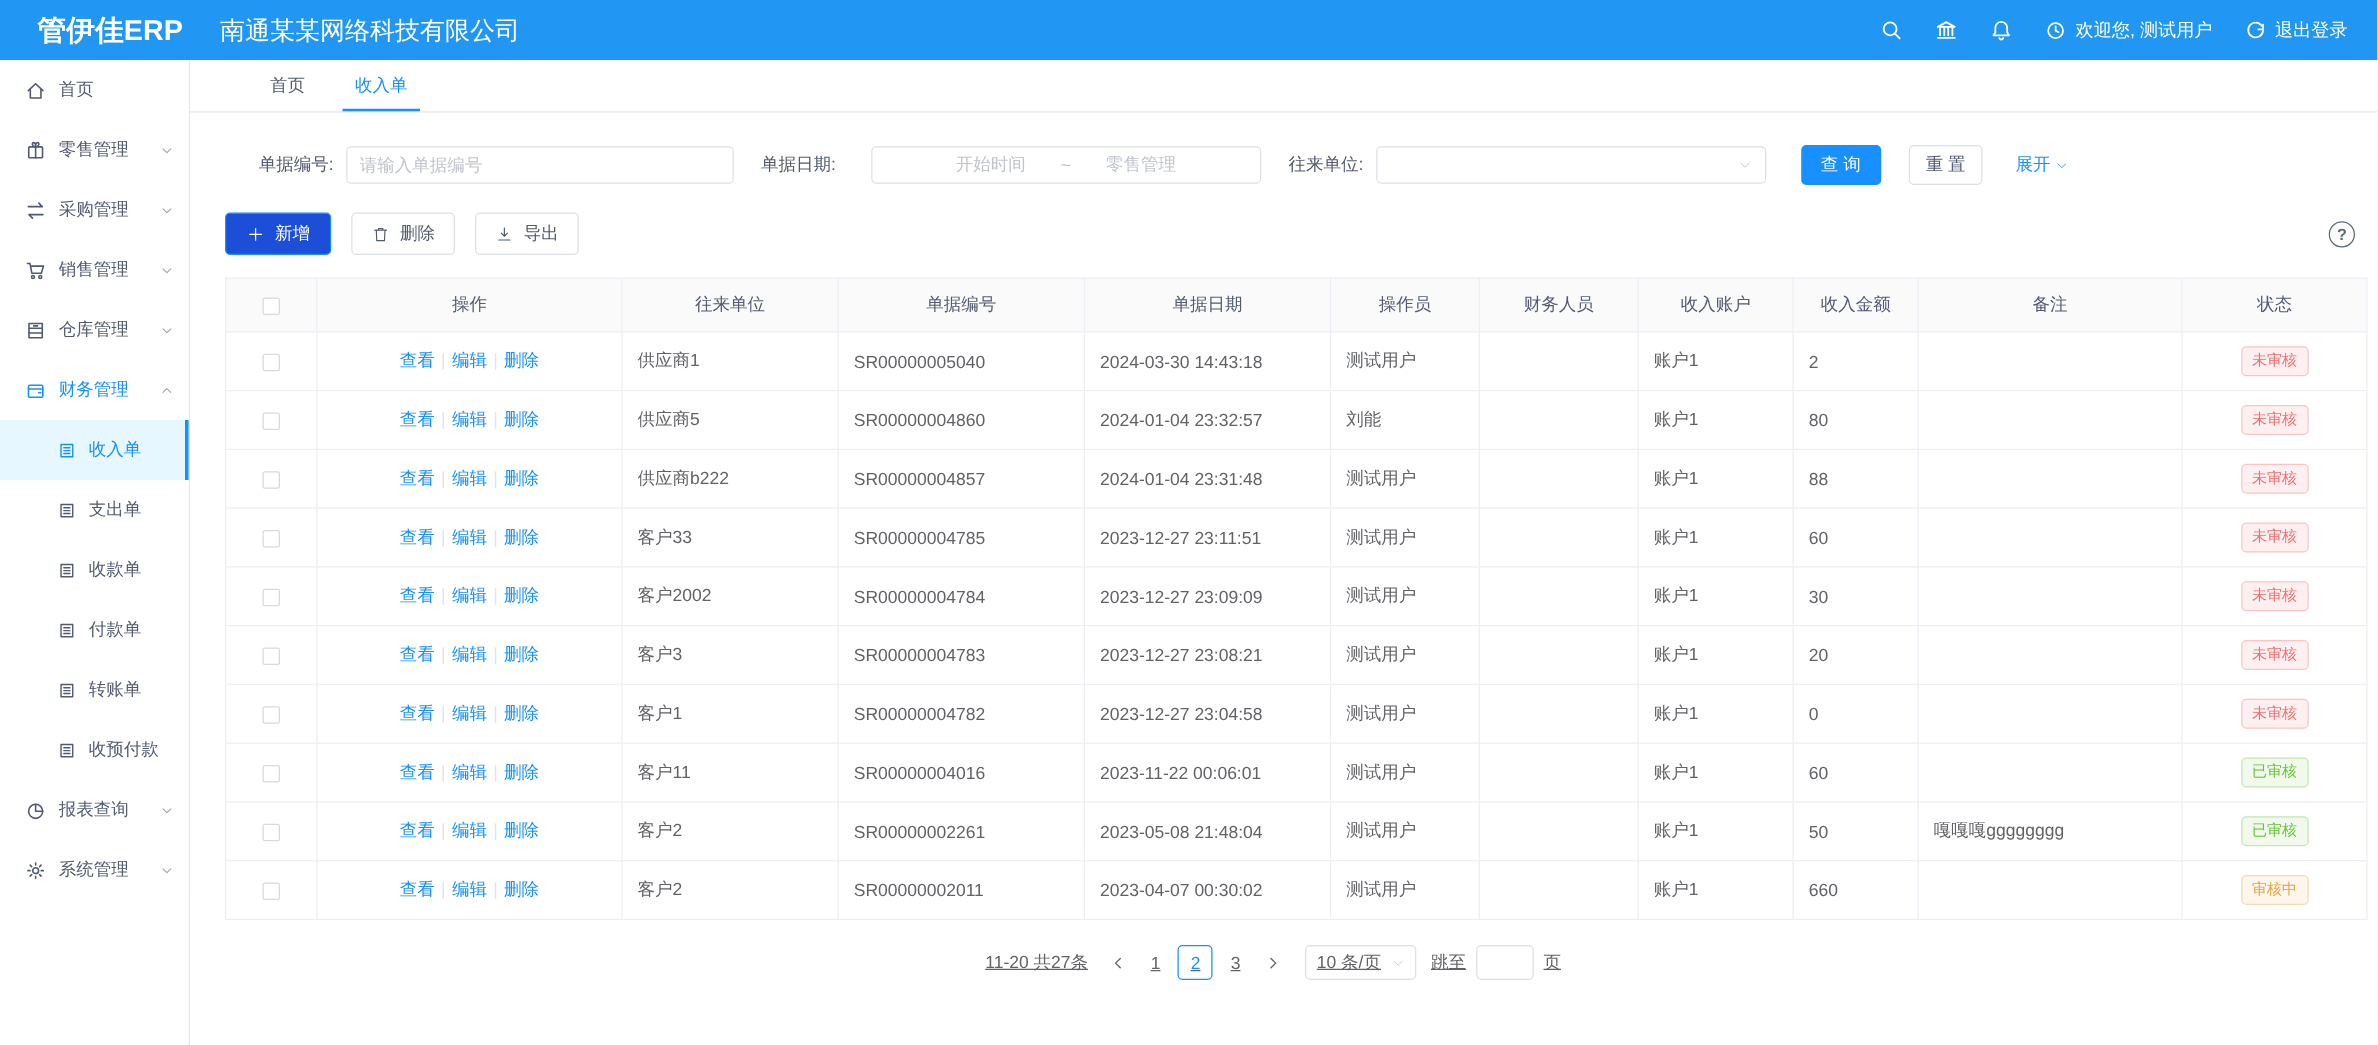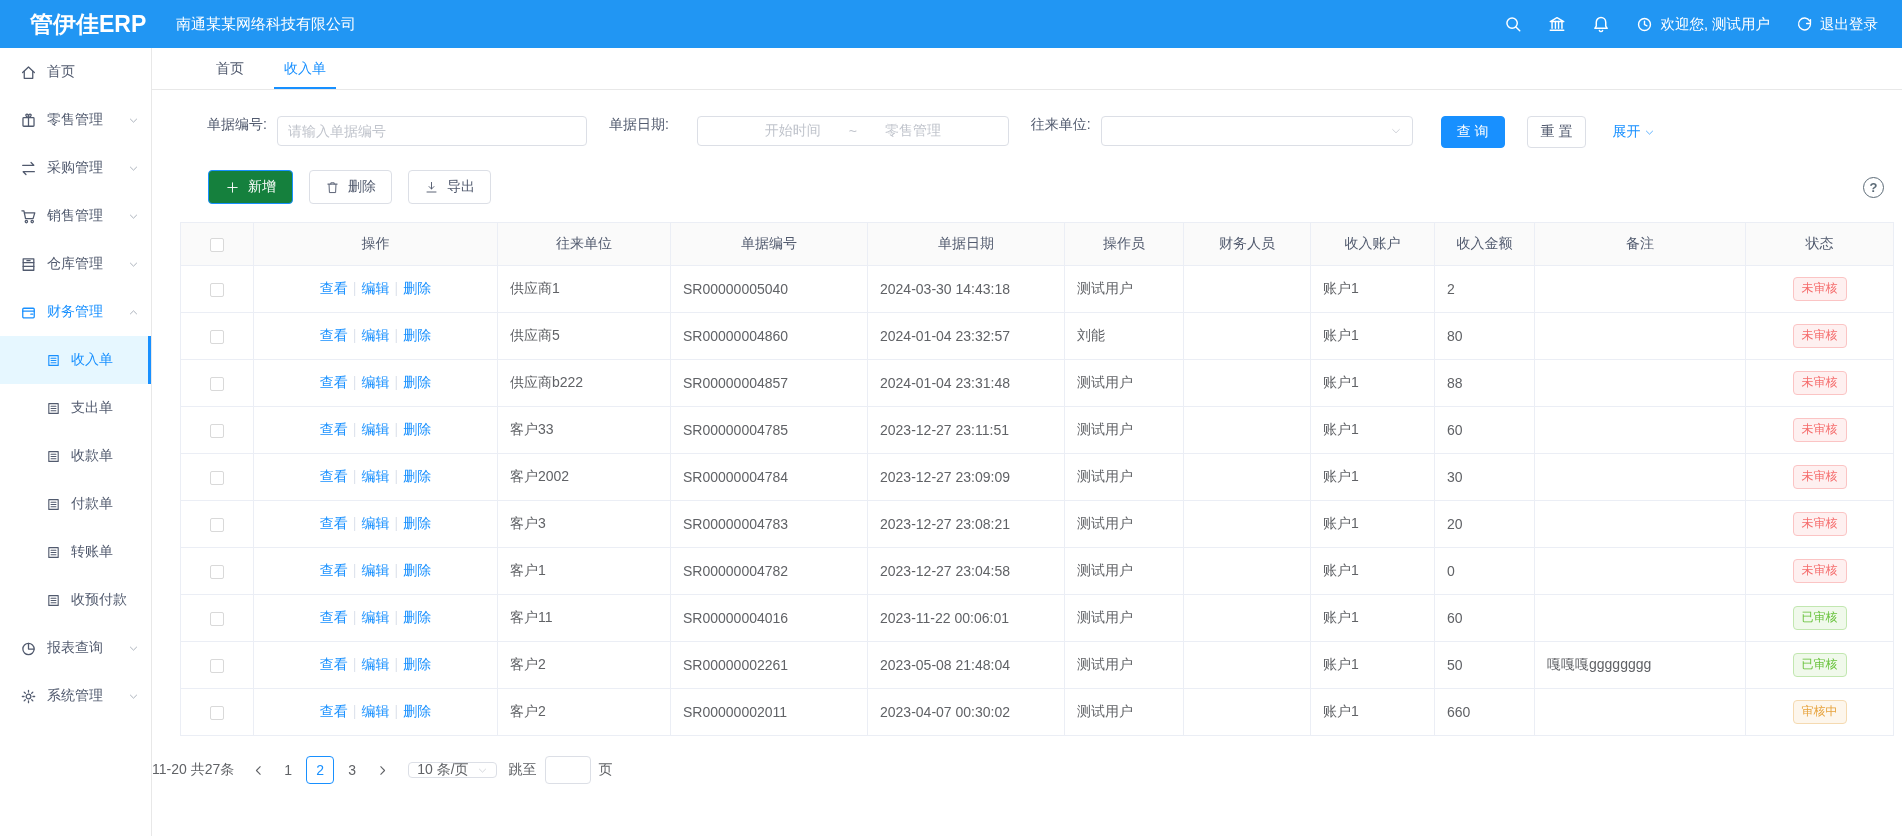--- a/index.html
+++ b/index.html
@@ -7,21 +7,21 @@
   body {
     width:1902px; height:836px; overflow:hidden;
     font-family:"Liberation Sans","DejaVu Sans",sans-serif;
     background:#f0f2f5; color:#515a6e;
   }
   svg { display:block; }
 
   
   .topbar { height:48px; background:#2196f3; display:flex; align-items:center; color:#fff; }
   .logo { font-size:23px; font-weight:bold; padding-left:30px; width:162px; }
-  .company { font-size:15px; margin-left:14px; }
+  .company { font-size:20px; margin-left:14px; }
   .topbar-right { margin-left:auto; display:flex; align-items:center; gap:26px; padding-right:24px; font-size:14.5px; }
   .tb-icon { width:18px; height:18px; color:#fff; cursor:pointer; }
   .tb-icon svg { width:100%; height:100%; stroke-width:1.3; }
   .tb-group { display:flex; align-items:center; gap:7px; cursor:pointer; }
   .tb-group .tb-icon { width:17px; height:17px; }
 
   
   .layout { display:flex; height:788px; }
   .sidebar { width:152px; background:#fff; border-right:1px solid #e8e8e8; flex:none; overflow:hidden; }
   .side-item { height:48px; display:flex; align-items:center; padding:0 12px 0 20px; font-size:14px; color:#515a6e; cursor:pointer; background:#fff; }
@@ -36,37 +36,37 @@
 
   .main { flex:1; background:#fff; display:flex; flex-direction:column; min-width:0; }
 
   
   .tabbar { height:42px; border-bottom:1px solid #e8e8e8; display:flex; align-items:stretch; padding-left:44px; flex:none; }
   .tab { padding:0 20px; font-size:14px; color:#515a6e; display:flex; align-items:center; position:relative; cursor:pointer; }
   .tab.active { color:#1890ff; }
   .tab.active::after { content:''; position:absolute; left:10px; right:10px; bottom:0; height:2px; background:#1890ff; }
 
   
-  .filters { display:flex; margin-top:26px; padding-left:55px; font-size:14px; flex:none; }
+  .filters { display:flex; align-items:center; margin-top:26px; padding-left:55px; font-size:14px; flex:none; }
   .f-label { color:#515a6e; margin-right:10px; white-space:nowrap; }
   .f-label.gap { margin-left:22px; }
   .f-input { width:310px; height:30px; border:1px solid #dcdfe6; border-radius:4px; padding:0 10px; font-size:14px; color:#515a6e; background:#fff; outline:none; font-family:inherit; }
   .f-input::placeholder { color:#c0c4cc; }
   .date-box { width:312px; height:30px; border:1px solid #dcdfe6; border-radius:4px; display:flex; align-items:center; justify-content:center; gap:28px; color:#c0c4cc; background:#fff;margin-left:18px; }
   .select-box { width:312px; height:30px; border:1px solid #dcdfe6; border-radius:4px; display:flex; align-items:center; background:#fff; padding:0 10px; cursor:pointer; }
   .select-box .chev { margin-left:auto; width:12px; height:12px; color:#c0c4cc; }
   .btn { height:32px; border-radius:4px; font-size:14px; cursor:pointer; font-family:inherit; }
   .btn-primary { background:#1890ff; color:#fff; border:1px solid #1890ff; padding:0 15px; margin-left:28px; }
   .btn-plain { background:#fff; color:#515a6e; border:1px solid #dcdfe6; padding:0 13px; margin-left:22px; }
   .expand-link { color:#1890ff; margin-left:26px; display:flex; align-items:center; gap:4px; cursor:pointer; }
   .expand-link .chev { width:11px; height:11px; }
 
   
   .toolbar { display:flex; align-items:center; margin:22px 18px 0 28px; flex:none; }
-  .btn-add { height:34px; padding:0 16px; background:#15803d; border:1px solid #1890ff; color:#fff; border-radius:4px; display:flex; align-items:center; gap:8px; font-size:14px; cursor:pointer; font-family:inherit;margin-left:28px; }
+  .btn-add { height:34px; padding:0 16px; background:#1d4ed8; border:1px solid #1890ff; color:#fff; border-radius:4px; display:flex; align-items:center; gap:8px; font-size:14px; cursor:pointer; font-family:inherit; }
   .btn-tool { height:34px; padding:0 15px; background:#fff; border:1px solid #dcdfe6; color:#515a6e; border-radius:4px; display:flex; align-items:center; gap:8px; font-size:14px; margin-left:16px; cursor:pointer; font-family:inherit; }
   .btn-ic { width:15px; height:15px; }
   .btn-ic svg { width:100%; height:100%; }
   .help-circle { margin-left:auto; width:21px; height:21px; border:1.6px solid #5c6b77; border-radius:50%; color:#5c6b77; display:flex; align-items:center; justify-content:center; font-size:13px; font-weight:bold; cursor:pointer; }
 
   
   .table-wrap { margin:18px 8px 0 28px; flex:none; }
   table { width:100%; border-collapse:collapse; font-size:14px; color:#606266; table-layout:fixed; }
   th, td { border:1px solid #ebeef5; padding:0 12px; overflow:hidden; white-space:nowrap; }
   th { background:#fafafa; font-weight:400; color:#515a6e; height:43px; text-align:center; }
@@ -74,27 +74,27 @@
   .t-center { text-align:center; }
   .chk { width:14px; height:14px; appearance:none; -webkit-appearance:none; border:1px solid #d9d9d9; border-radius:2px; background:#fff; margin:0; vertical-align:middle; cursor:pointer; }
   .c-actions a { color:#1890ff; text-decoration:none; cursor:pointer; }
   .sep { color:#dfe4ed; margin:0 5px; }
   .badge { display:inline-block; padding:3px 8px; border-radius:4px; font-size:12px; border:1px solid; line-height:1.3; }
   .badge.danger  { color:#f56c6c; border-color:#fbc4c4; background:#fef0f0; }
   .badge.success { color:#67c23a; border-color:#c2e7b0; background:#f0f9eb; }
   .badge.warning { color:#e6a23c; border-color:#f5dab1; background:#fdf6ec; }
 
   
-  .pagination { display:flex; align-items:center; justify-content:flex-start; margin:20px 17px 0 0; font-size:14px; color:#606266; flex:none; }
+  .pagination { display:flex; align-items:center; justify-content:center; margin:20px 17px 0 0; font-size:14px; color:#606266; flex:none;text-decoration:underline; }
   .pg-total { margin-right:10px; }
   .pg-arrow { width:28px; height:28px; display:flex; align-items:center; justify-content:center; cursor:pointer; color:#606266; }
   .pg-arrow svg { width:11px; height:11px; }
   .pg-num { min-width:28px; height:28px; display:flex; align-items:center; justify-content:center; border-radius:4px; cursor:pointer; margin:0 2px; border:1px solid transparent; }
   .pg-num.current { border-color:#1890ff; color:#1890ff; }
-  .pg-size { height:16px; border:1px solid #dcdfe6; border-radius:4px; display:flex; align-items:center; padding:0 8px; gap:8px; margin:0 10px 0 12px; cursor:pointer; background:#fff; }
+  .pg-size { height:28px; border:1px solid #dcdfe6; border-radius:4px; display:flex; align-items:center; padding:0 8px; gap:8px; margin:0 10px 0 12px; cursor:pointer; background:#fff; }
   .pg-size .chev { width:11px; height:11px; color:#c0c4cc; }
   .pg-jump { margin:0 8px 0 2px; }
   .jump-input { width:46px; height:28px; border:1px solid #dcdfe6; border-radius:4px; margin-right:8px; outline:none; padding:0 6px; font-family:inherit; }
 </style>
 </head>
 <body>
 
 <div class="topbar">
   <div class="logo">管伊佳ERP</div>
   <div class="company">南通某某网络科技有限公司</div>

